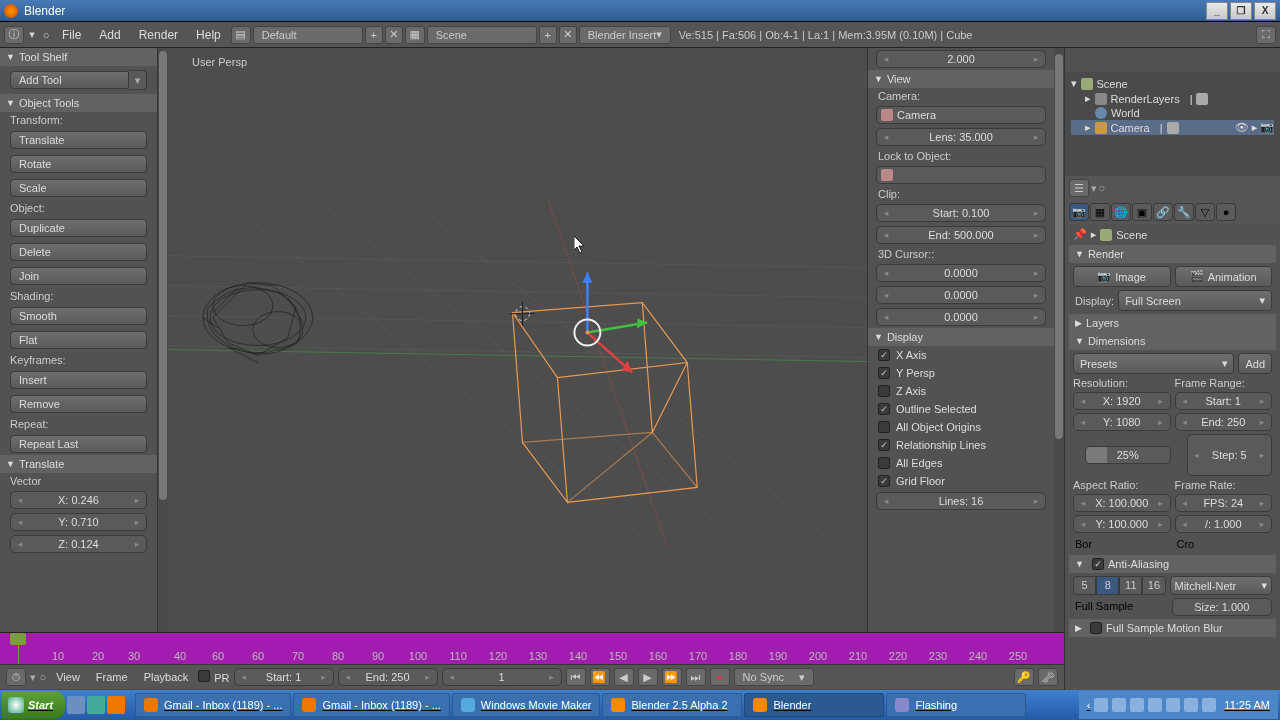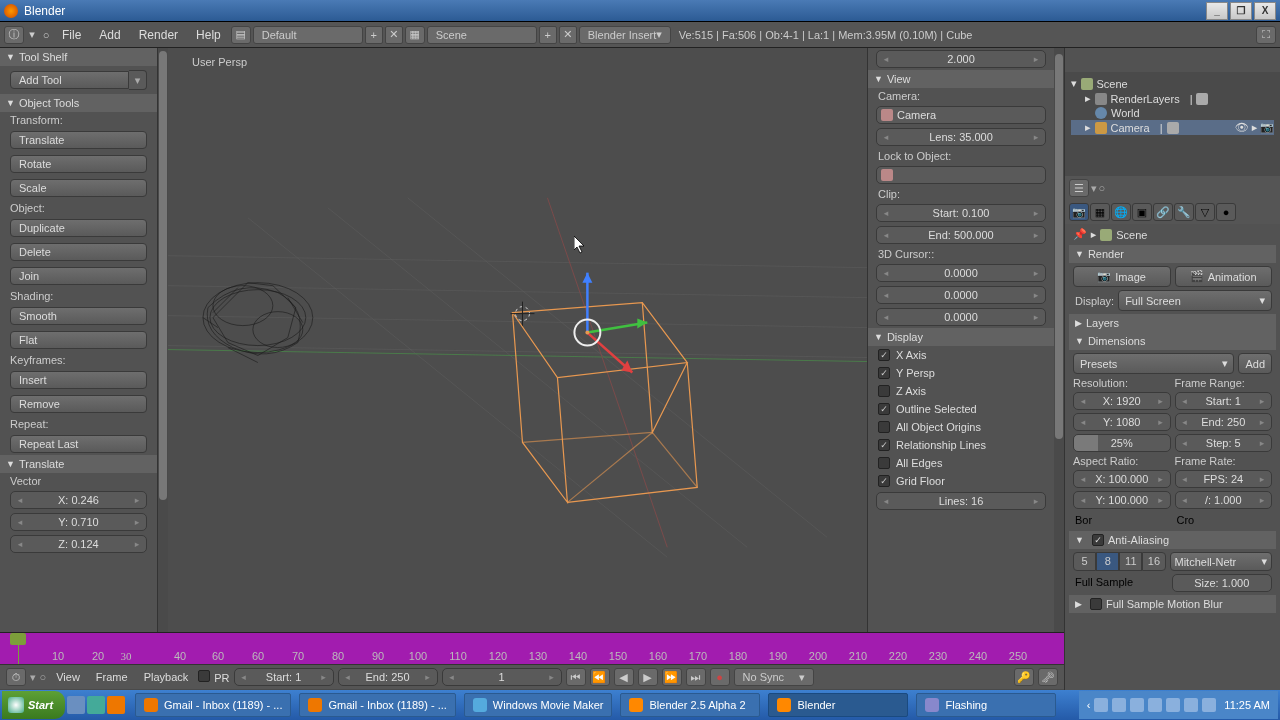--- a/index.html
+++ b/index.html
@@ -91,21 +91,21 @@
 .tl-ruler .cursor::before { content:""; position:absolute; top:0; left:-8px; width:16px; height:12px; background:#7c9e3a; border-radius:2px; }
 .tl-ticks { position:absolute; bottom:0; left:0; right:0; height:14px; display:flex; color:#bbb; font-size:10px; }
 .tl-ticks span { position:absolute; transform:translateX(-50%); }
 .tl-header { height:24px; background:#555; display:flex; align-items:center; gap:4px; padding:0 6px; }
 .tl-header .menuitem { color:#ddd; padding:0 6px; }
 .tl-header .numfield { margin:0; min-width:100px; }
 .tl-header .playbtn { width:20px; height:18px; background:#6a6a6a; border:1px solid #444; border-radius:3px; color:#ccc; display:flex; align-items:center; justify-content:center; }
 .tl-header .selbox { background:#6a6a6a; border:1px solid #444; border-radius:3px; color:#ccc; padding:1px 8px; min-width:80px; height:18px; display:flex; align-items:center; }
 
 
-.taskbar { position:absolute; bottom:0; left:0; right:0; height:30px; background:linear-gradient(#3d80d0,#245aa8); display:flex; align-items:center; padding:0 2px; gap:2px; }
+.taskbar { position:absolute; bottom:0; left:0; right:0; height:30px; background:linear-gradient(#3d80d0,#245aa8); display:flex; align-items:center; padding:0 2px; gap:2px;text-decoration:underline; }
 .taskbar .start { background:linear-gradient(#5da035,#3a7a1f); color:#fff; padding:3px 12px 3px 6px; border-radius:0 10px 10px 0; font-weight:bold; font-style:italic; display:flex; align-items:center; gap:4px; height:28px; }
 .taskbar .ql { width:18px; height:18px; background:#6a8fc0; border-radius:2px; }
 .taskbar .task { background:#3a70b0; color:#fff; padding:3px 8px; border-radius:2px; display:flex; align-items:center; gap:6px; height:24px; min-width:140px; border:1px solid #2a5a90; }
 .taskbar .task.active { background:#2a5a90; border:1px solid #1a4a80; }
 .taskbar .task .ticn { width:14px; height:14px; background:#f80; border-radius:3px; }
 .taskbar .tray { margin-left:auto; background:#4a86c8; display:flex; align-items:center; gap:4px; padding:0 8px; height:28px; color:#fff; }
 .taskbar .tray .ticn { width:14px; height:14px; background:#8ab0dd; border-radius:2px; }
 
 svg { display:block; }
 .cursor-ptr { position:absolute; width:12px; height:18px; pointer-events:none; }
@@ -533,21 +533,21 @@
             <span class="val">Y: 1080</span>
             <span class="arr">▸</span>
           </div>
         <div class="numfield" style="flex:1;margin:0">
             <span class="arr">◂</span>
             <span class="val">End: 250</span>
             <span class="arr">▸</span>
           </div>
       </div>
       <div class="row2">
-        <div class="numfield" style="flex:1;margin:0;background:linear-gradient(to right,#7a7a7a 25%,#5a5a5a 25%)">
+        <div class="numfield" style="flex:1;margin:12px;background:linear-gradient(to right,#7a7a7a 25%,#5a5a5a 25%)">
             <span class="val">25%</span>
           </div>
         <div class="numfield" style="flex:1;margin:0">
             <span class="arr">◂</span>
             <span class="val">Step: 5</span>
             <span class="arr">▸</span>
           </div>
       </div>
       <div class="row2">
           <span style="flex:1;color:#ccc">Aspect Ratio:</span>
@@ -612,21 +612,21 @@
     </div>
   </div>
 </div>
 
 <div class="timeline">
   <div class="tl-ruler">
     <div class="cursor" style="left:18px"></div>
     <div class="tl-ticks" id="tlticks">
         <span style="left: 58px;">10</span>
         <span style="left: 98px;">20</span>
-        <span style="left: 126px; font-family: Liberation Serif, serif;">30</span>
+        <span style="left: 134px;">30</span>
         <span style="left: 180px;">40</span>
         <span style="left: 218px;">60</span>
         <span style="left: 258px;">60</span>
         <span style="left: 298px;">70</span>
         <span style="left: 338px;">80</span>
         <span style="left: 378px;">90</span>
         <span style="left: 418px;">100</span>
         <span style="left: 458px;">110</span>
         <span style="left: 498px;">120</span>
         <span style="left: 538px;">130</span>
@@ -686,21 +686,21 @@
 
 <div class="taskbar">
   <div class="start">
       <span style="width:16px;height:16px;background:radial-gradient(#fff,#4a8);border-radius:3px"></span>
       <span>Start</span>
     </div>
   <div class="ql"></div>
   <div class="ql" style="background:#4a9"></div>
   <div class="ql" style="background:#e70"></div>
   <div style="width:6px"></div>
-  <div id="tasks" style="display:flex;gap:8px">
+  <div id="tasks" style="display:flex;gap:2px">
       <div class="task">
         <div class="ticn" style="background: rgb(238, 119, 0);"></div>
         <span>Gmail - Inbox (1189) - ...</span>
       </div>
       <div class="task">
         <div class="ticn" style="background: rgb(238, 119, 0);"></div>
         <span>Gmail - Inbox (1189) - ...</span>
       </div>
       <div class="task">
         <div class="ticn" style="background: rgb(85, 170, 221);"></div>

